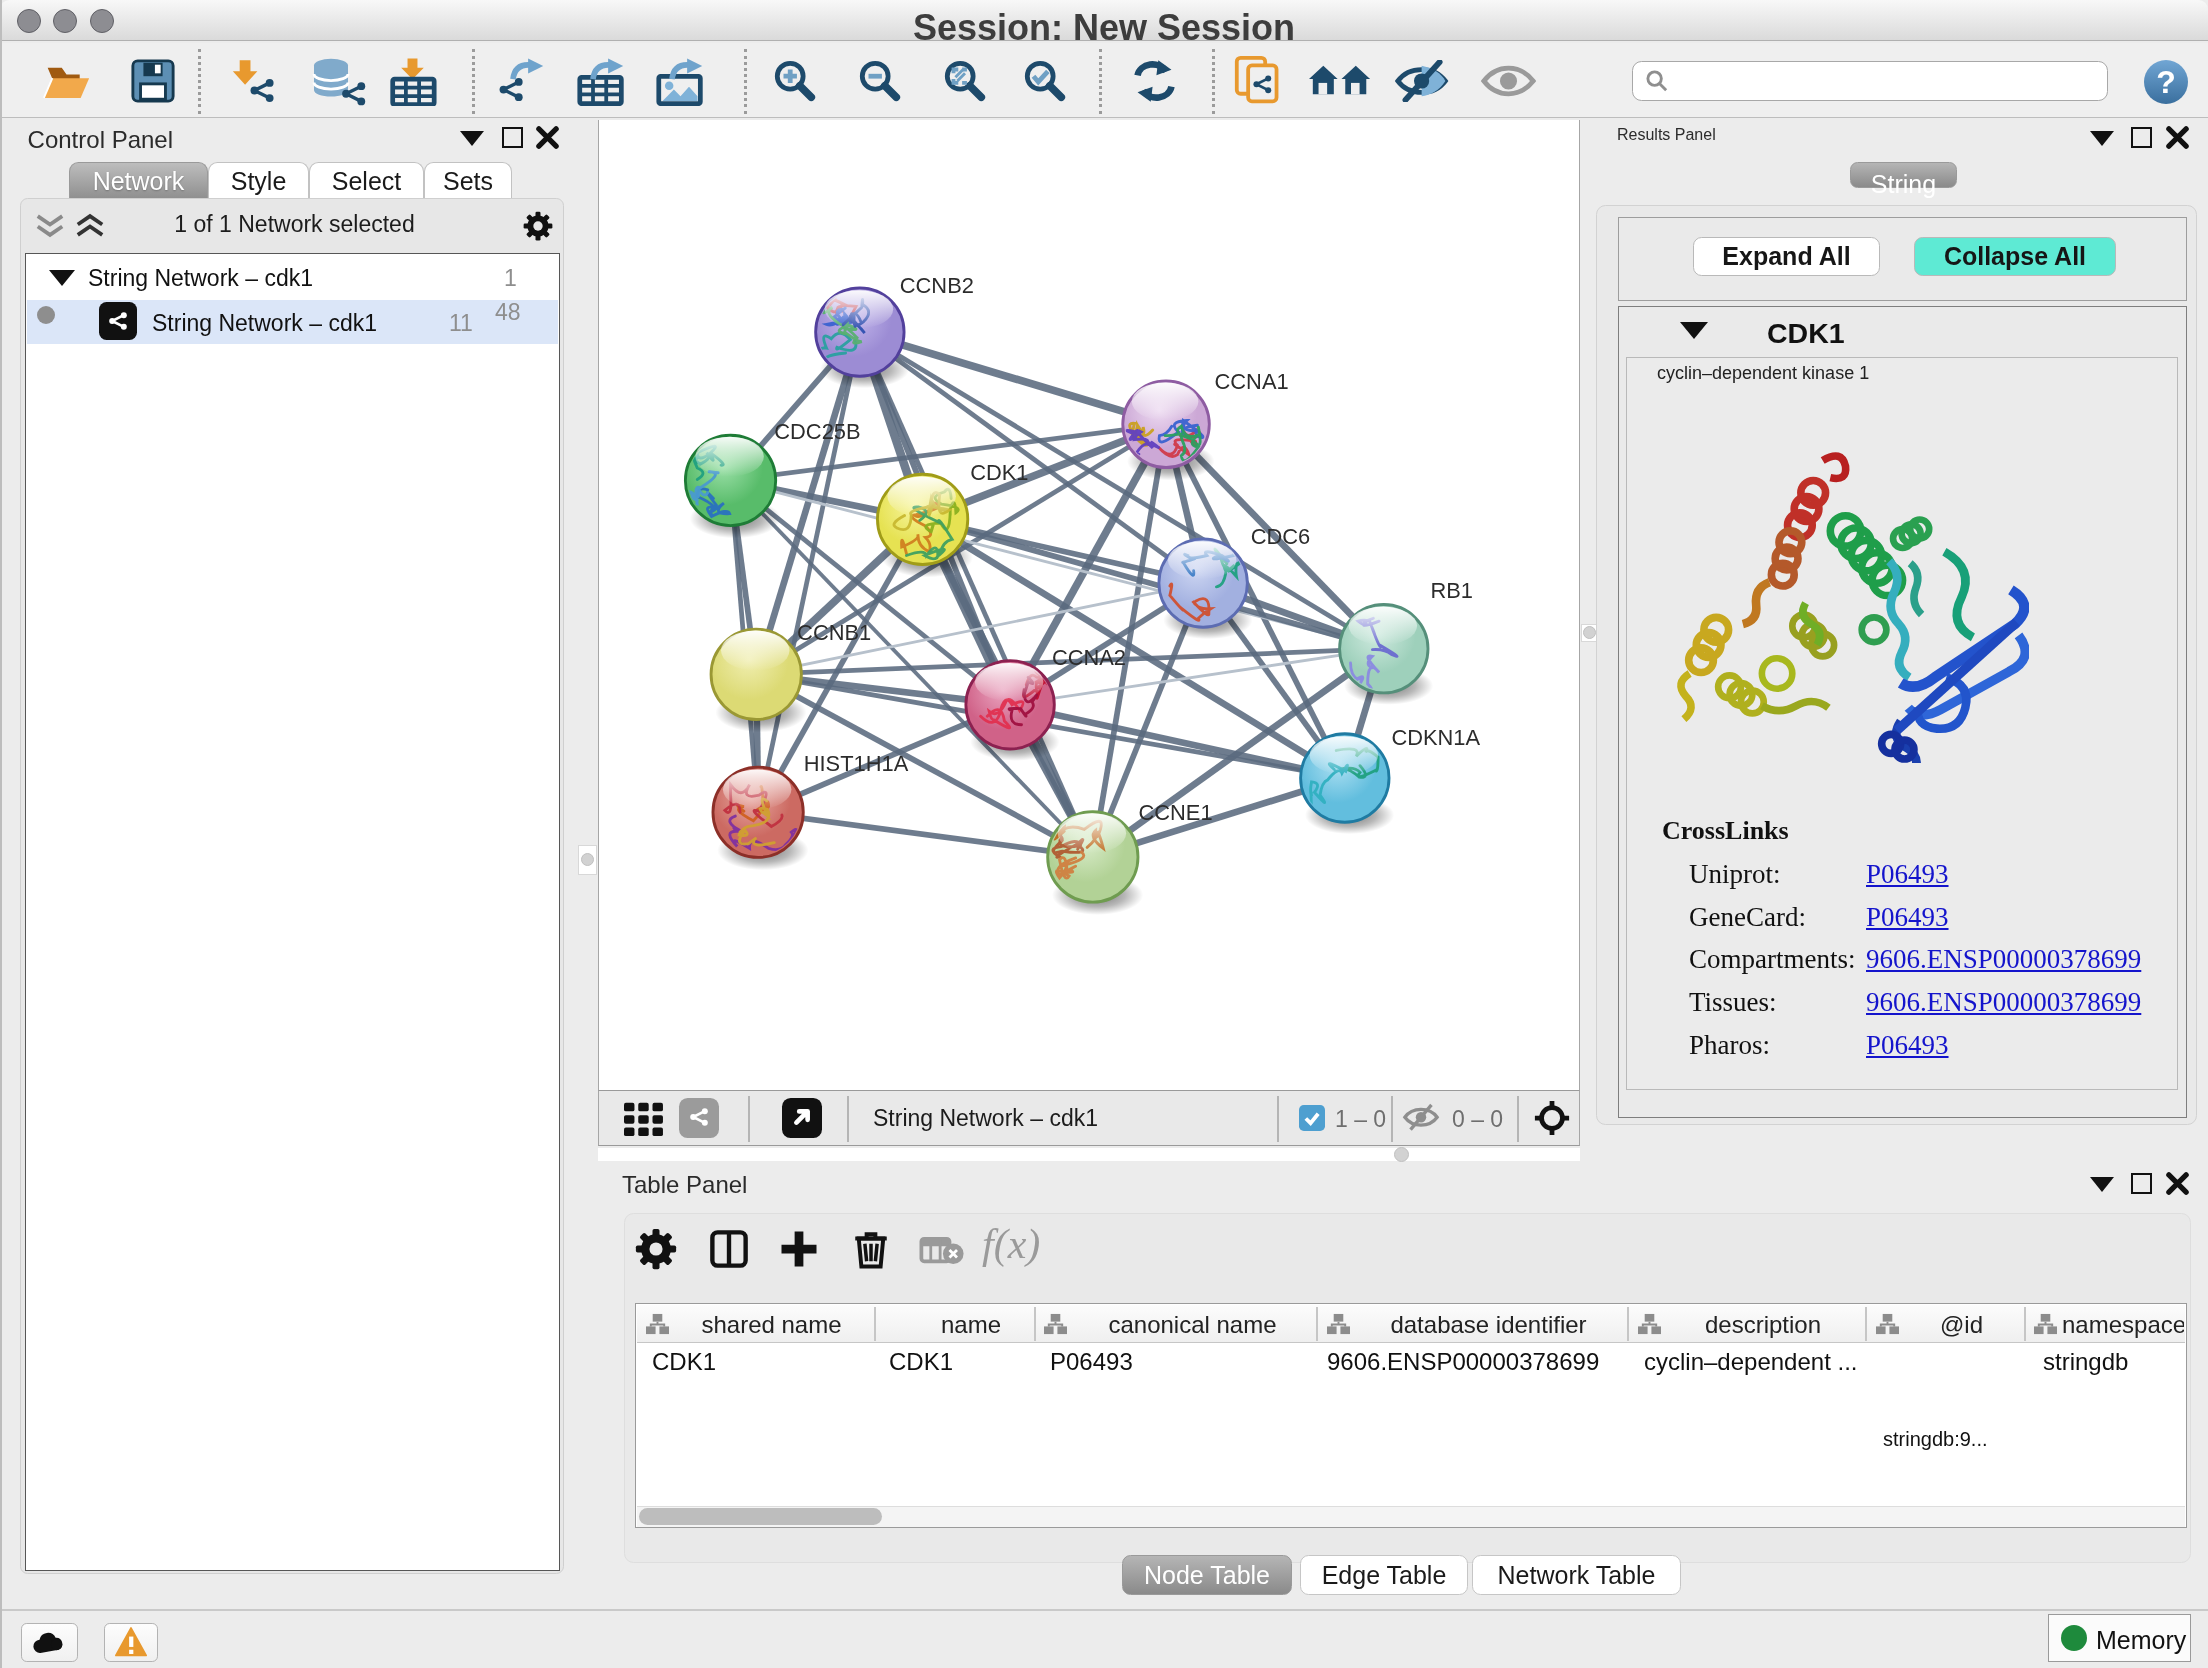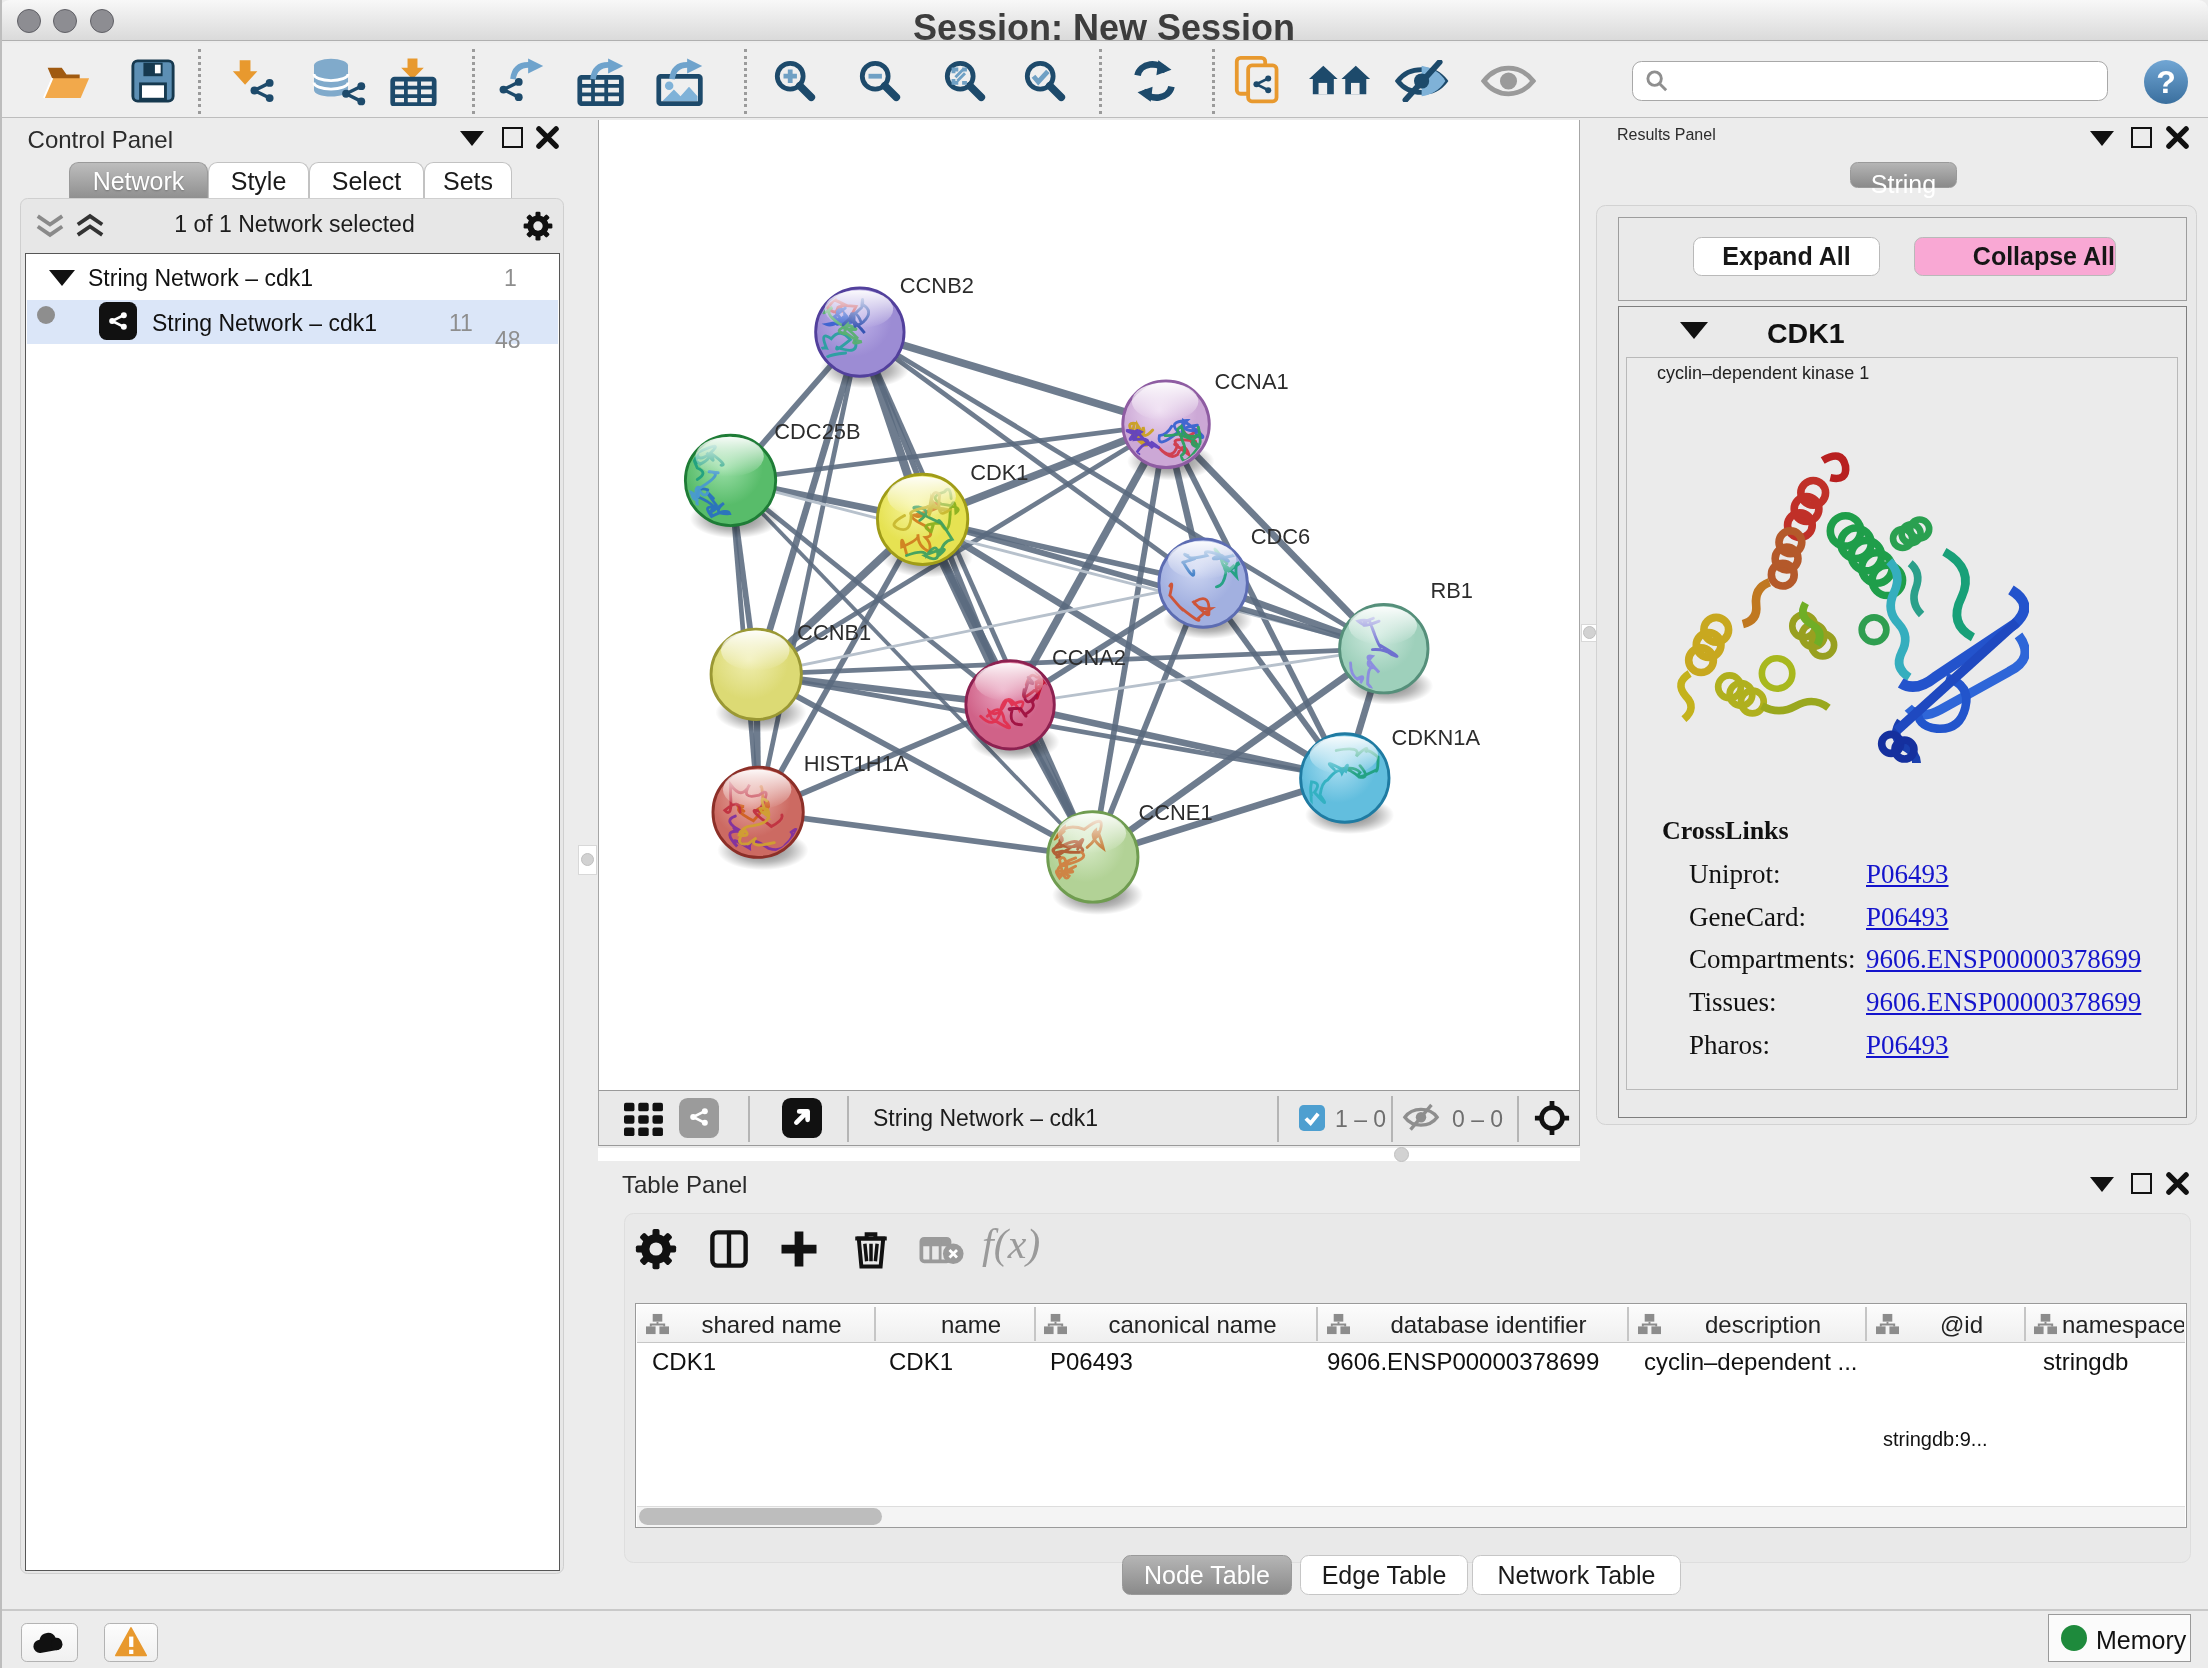--- a/index.html
+++ b/index.html
@@ -197,21 +197,21 @@
       <g stroke="#fff" stroke-width="2.8000000000000003">
         <line x1="9.8" y1="16" x2="22.2" y2="9.8"></line>
         <line x1="9.8" y1="16" x2="22.2" y2="22.2"></line>
       </g>
       <circle cx="9.8" cy="16" r="3.2" fill="#fff" stroke="none"></circle>
       <circle cx="22.2" cy="9.8" r="3.2" fill="#fff" stroke="none"></circle>
       <circle cx="22.2" cy="22.2" r="3.2" fill="#fff" stroke="none"></circle>
     </svg>
 <div class="abs" style="left:152px;top:310px;font-size:23px;color:#111">String Network – cdk1</div>
 <div class="abs" style="left:449px;top:310px;font-size:23px;color:#8e8e8e">11</div>
-<div class="abs" style="left:495px;top:327px;font-size:23px;color:#8e8e8e">48</div>
+<div class="abs" style="left:495px;top:299px;font-size:23px;color:#8e8e8e">48</div>
 <div class="abs" style="left:598px;top:120px;width:982px;height:970px;background:#fff;border-left:1.9px solid #a6a6a6;border-right:1.9px solid #a6a6a6"></div>
 <svg class="abs" style="left:600px;top:120px;" width="979" height="968" viewBox="0 0 1029 1018">
       <defs>
         <linearGradient id="hl" x1="0" y1="0" x2="0" y2="1">
           <stop offset="0%" stop-color="#fff" stop-opacity="0.95"></stop>
           <stop offset="100%" stop-color="#fff" stop-opacity="0"></stop>
         </linearGradient>
         <radialGradient id="gB2" cx="0.42" cy="0.34" r="0.80">
           <stop offset="0%" stop-color="#c3b7ec"></stop>
           <stop offset="55%" stop-color="#9c8cd4"></stop>
@@ -520,21 +520,21 @@
 <div class="abs" style="left:1617px;top:126px;font-size:16px;color:#2b2b2b">Results Panel</div>
 <div class="abs" style="left:2090px;top:131px;width:0;height:0;border-left:12.4px solid transparent;border-right:12.4px solid transparent;border-top:15px solid #111"></div>
     <div class="abs" style="left:2131px;top:127px;width:21px;height:21px;border:2.9px solid #111"></div>
     <svg class="abs" style="left:2166px;top:126px;" width="23" height="23" viewBox="0 0 24 24">
       <path d="M3 3 L21 21 M21 3 L3 21" stroke="#111" stroke-width="5.5" stroke-linecap="round"></path>
     </svg>
 <div class="btab btabsel" style="left:1850px;top:162px;width:107px;height:26px;line-height:42px;border-radius:7.6px">String</div>
 <div class="abs" style="left:1596px;top:205px;width:601px;height:920px;background:#e9e9e9;border:1.9px solid #d2d2d2;border-radius:9.5px"></div>
 <div class="abs" style="left:1618px;top:217px;width:569px;height:84px;border:1.9px solid #9d9d9d;background:#eaeaea"></div>
 <div class="abs" style="left:1693px;top:237px;width:187px;height:39px;background:#fff;border:1.9px solid #b9b9b9;border-radius:8.6px;font-size:25px;font-weight:bold;text-align:center;line-height:36px;color:#161616">Expand All</div>
-<div class="abs" style="left:1914px;top:237px;width:202px;height:39px;background:#f9a8d4;border:1.9px solid #b9b9b9;border-radius:8.6px;font-size:25px;font-weight:bold;text-align:right;line-height:36px;color:#161616">Collapse All</div>
+<div class="abs" style="left:1914px;top:237px;width:202px;height:39px;background:#5eead4;border:1.9px solid #b9b9b9;border-radius:8.6px;font-size:25px;font-weight:bold;text-align:center;line-height:36px;color:#161616">Collapse All</div>
 <div class="abs" style="left:1618px;top:306px;width:569px;height:812px;border:1.9px solid #7e7e7e;background:#eaeaea"></div>
 <div class="abs" style="left:1680px;top:322px;width:0;height:0;border-left:14.3px solid transparent;border-right:14.3px solid transparent;border-top:17px solid #111"></div>
 <div class="abs" style="left:1767px;top:317px;font-size:28.5px;font-weight:bold;color:#111">CDK1</div>
 <div class="abs" style="left:1626px;top:357px;width:552px;height:733px;border:1.9px solid #b9b9b9;background:#ebebeb"></div>
 <div class="abs" style="left:1657px;top:363px;font-size:18px;color:#222">cyclin–dependent kinase 1</div>
 <svg class="abs" style="left:1663px;top:449px;" width="366" height="314" viewBox="0 0 385 330">
       <path d="M168 12 q20 -12 24 6 q2 16 -16 12" stroke="#b82020" stroke-width="8" fill="none"></path>
       <circle cx="158" cy="46" r="13" fill="none" stroke="#c03028" stroke-width="8"></circle>
       <circle cx="151" cy="63" r="13" fill="none" stroke="#c03028" stroke-width="8"></circle>
       <circle cx="144" cy="80" r="13" fill="none" stroke="#c03028" stroke-width="8"></circle>

